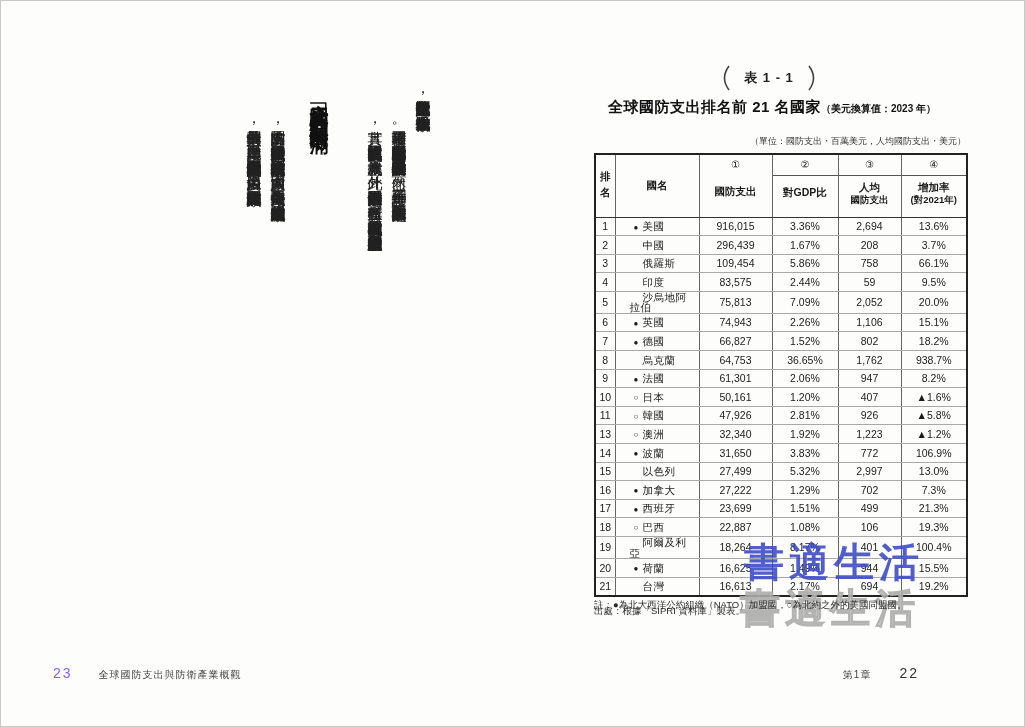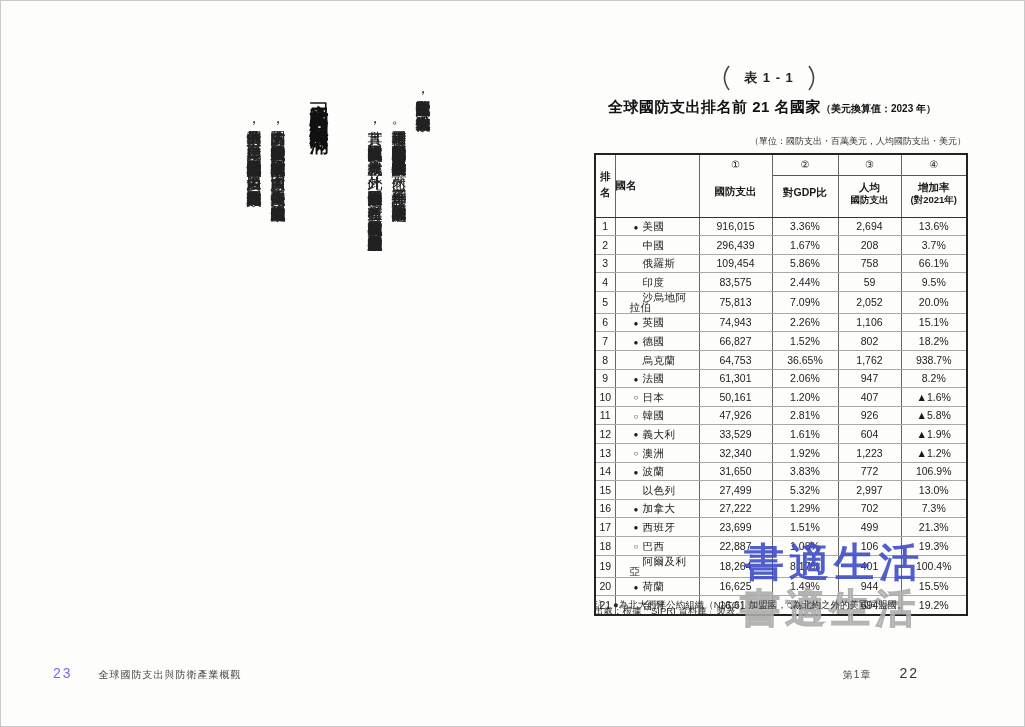--- a/index.html
+++ b/index.html
@@ -64,21 +64,21 @@
     border-collapse:collapse; table-layout:fixed;
     border:2px solid #222;
     font-size:10.5px; color:#1a1a1a;
   }
   .def-tbl th, .def-tbl td { border:1px solid #666; padding:0 2px; }
   .def-tbl thead th { border-bottom:1.5px solid #333; padding:0; vertical-align:top; font-weight:700; }
   .def-tbl .h-rank div {
     width:13px; margin:14px auto 16px; word-break:break-all;
     line-height:1.5; font-size:10.5px;
   }
-  .def-tbl .h-country { vertical-align:middle; text-align:left; }
+  .def-tbl .h-country { vertical-align:middle; text-align:center; }
   .hnum { height:20px; line-height:20px; text-align:center; font-weight:400; font-size:10px; }
   .hlbl {
     height:34px; display:flex; flex-direction:column;
     justify-content:center; text-align:center; line-height:1.25;
   }
   th.boxed .hlbl { border-top:1.2px solid #555; }
   .hlbl .l2 { font-size:9.5px; }
 
   .def-tbl tbody td { height:17.6px; text-align:center; line-height:1;
     border-top-color:#a8a8a8; border-bottom-color:#a8a8a8; }
@@ -277,28 +277,20 @@
           </tr>
           <tr>
             <td class="c-rank">11</td>
             <td class="c-country"><span class="mk">○</span><span class="cname">韓國</span></td>
             <td class="c-num">47,926</td>
             <td class="c-num">2.81%</td>
             <td class="c-num">926</td>
             <td class="c-num">▲5.8%</td>
           </tr>
           <tr>
-            <td class="c-rank">12</td>
-            <td class="c-country"><span class="mk">●</span><span class="cname">義大利</span></td>
-            <td class="c-num">33,529</td>
-            <td class="c-num">1.61%</td>
-            <td class="c-num">604</td>
-            <td class="c-num">▲1.9%</td>
-          </tr>
-          <tr>
             <td class="c-rank">13</td>
             <td class="c-country"><span class="mk">○</span><span class="cname">澳洲</span></td>
             <td class="c-num">32,340</td>
             <td class="c-num">1.92%</td>
             <td class="c-num">1,223</td>
             <td class="c-num">▲1.2%</td>
           </tr>
           <tr>
             <td class="c-rank">14</td>
             <td class="c-country"><span class="mk">●</span><span class="cname">波蘭</span></td>

